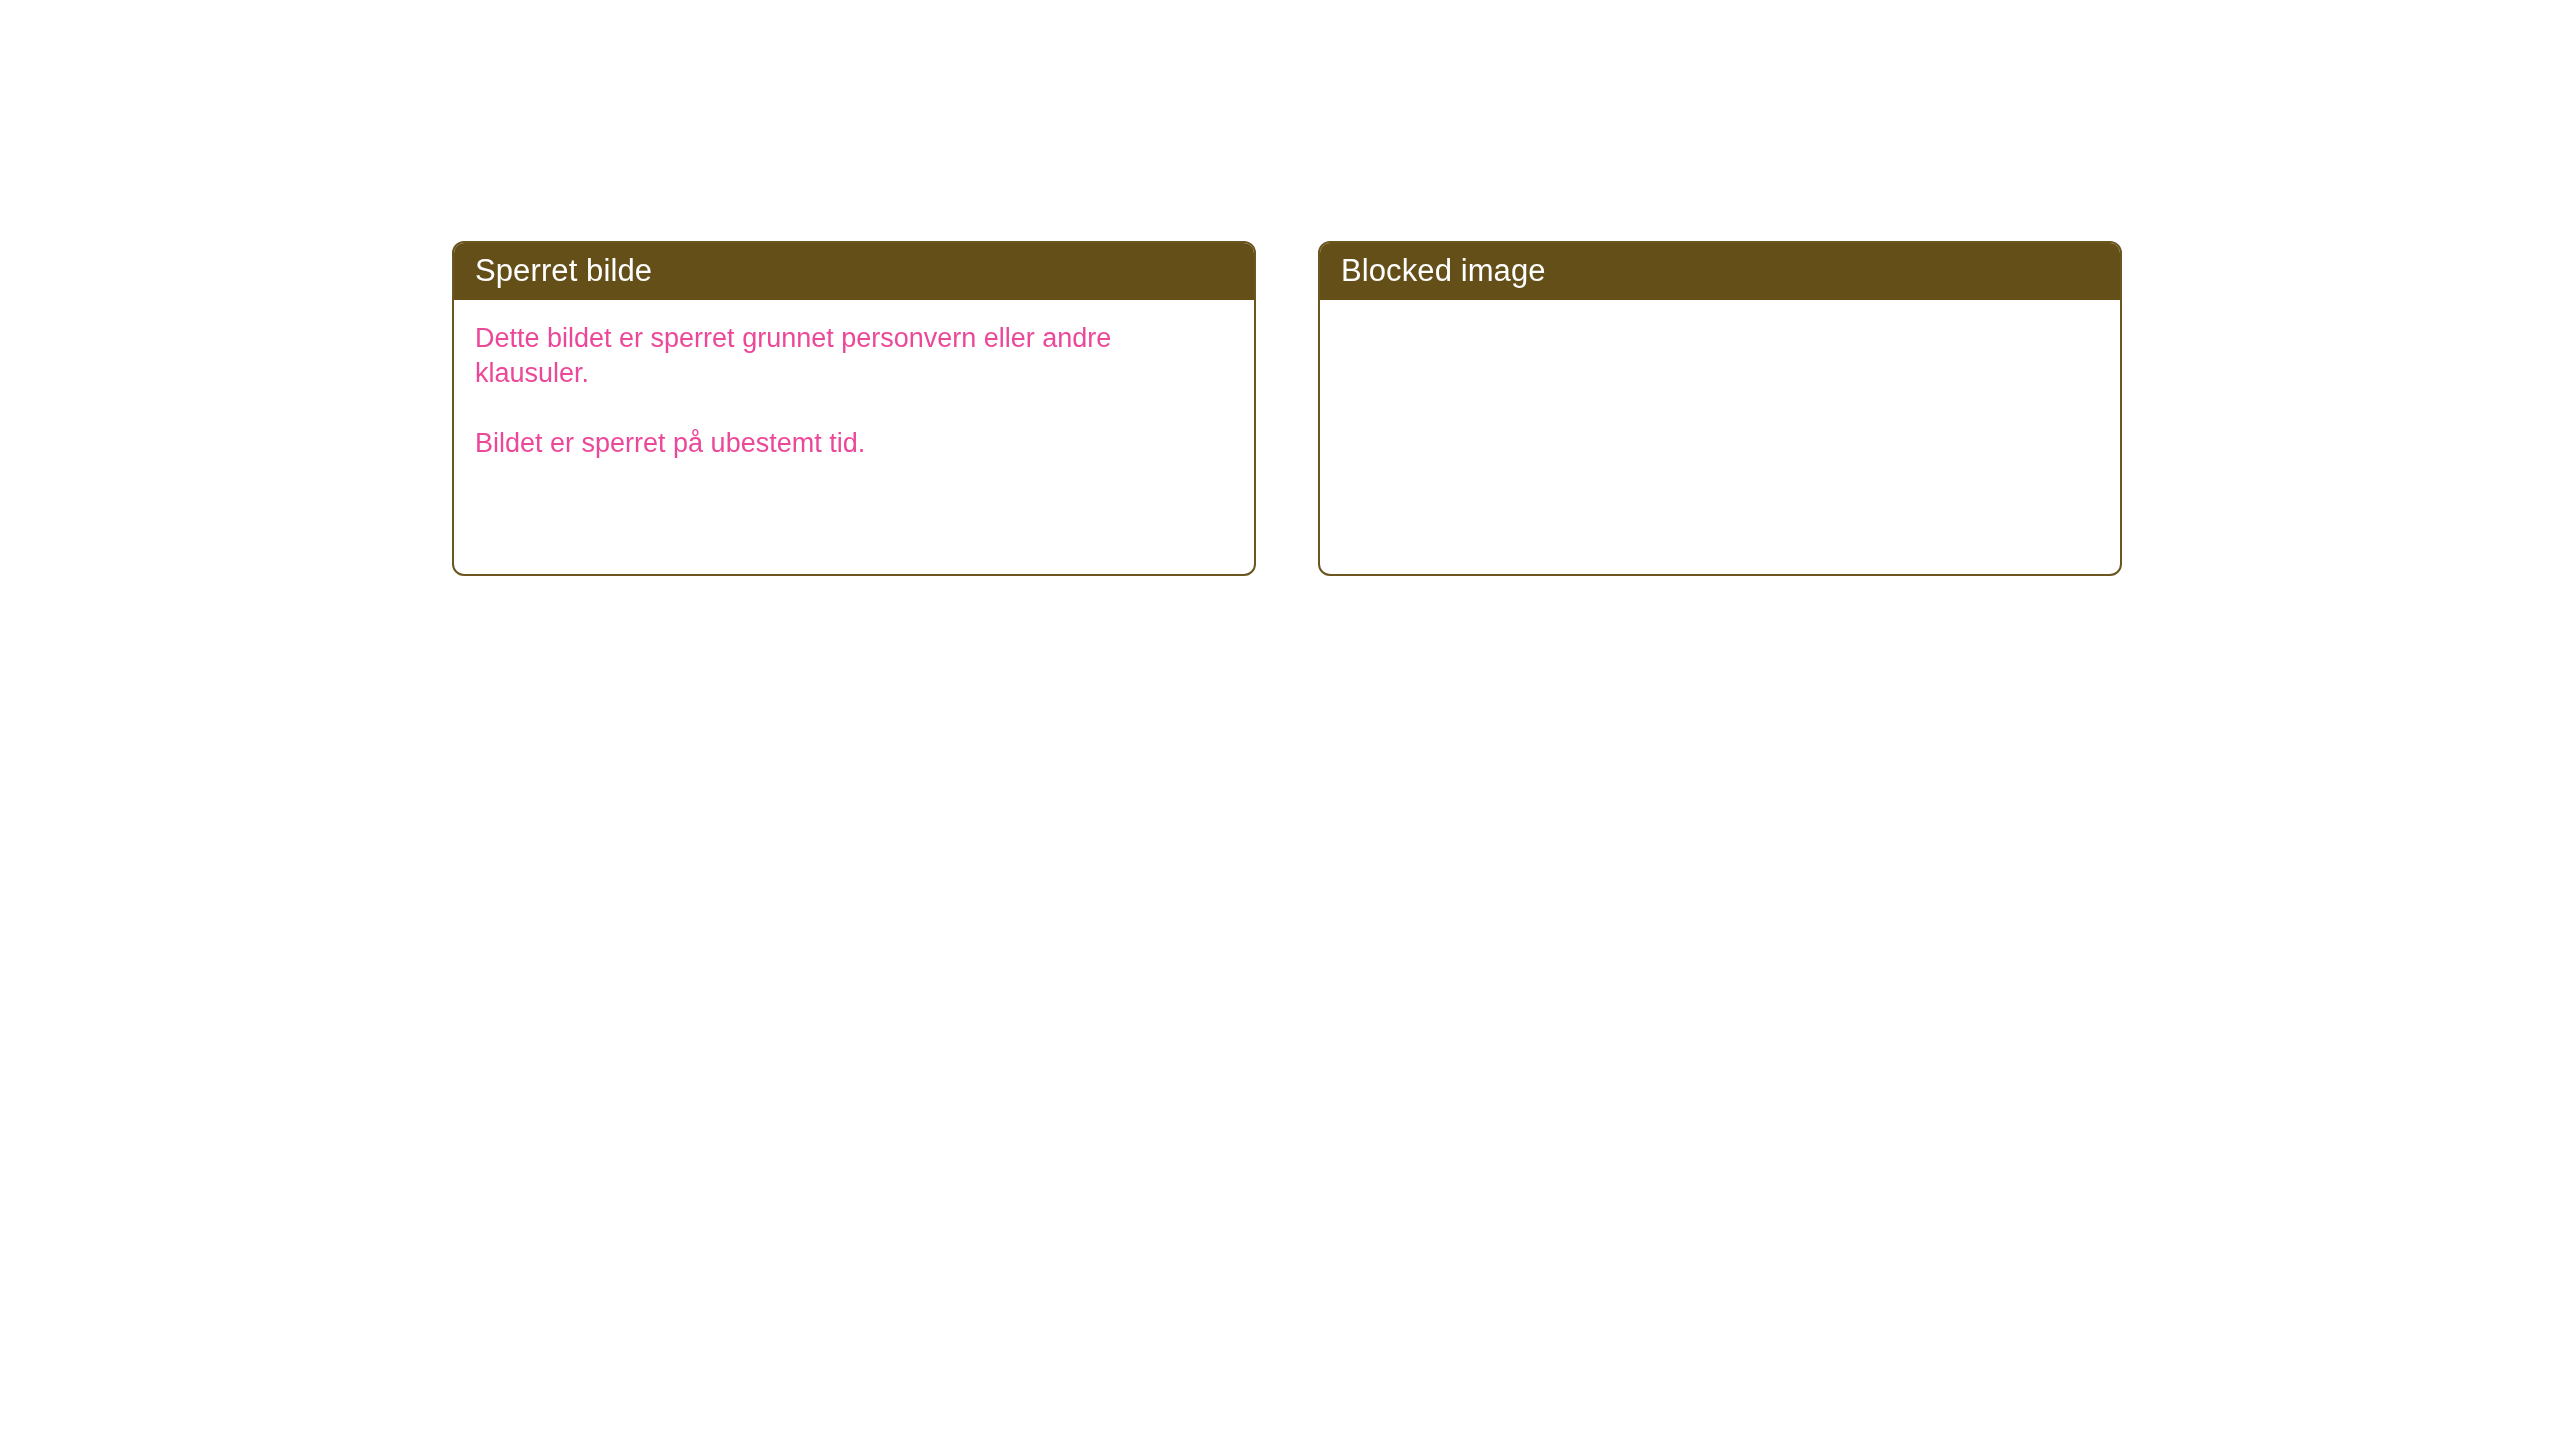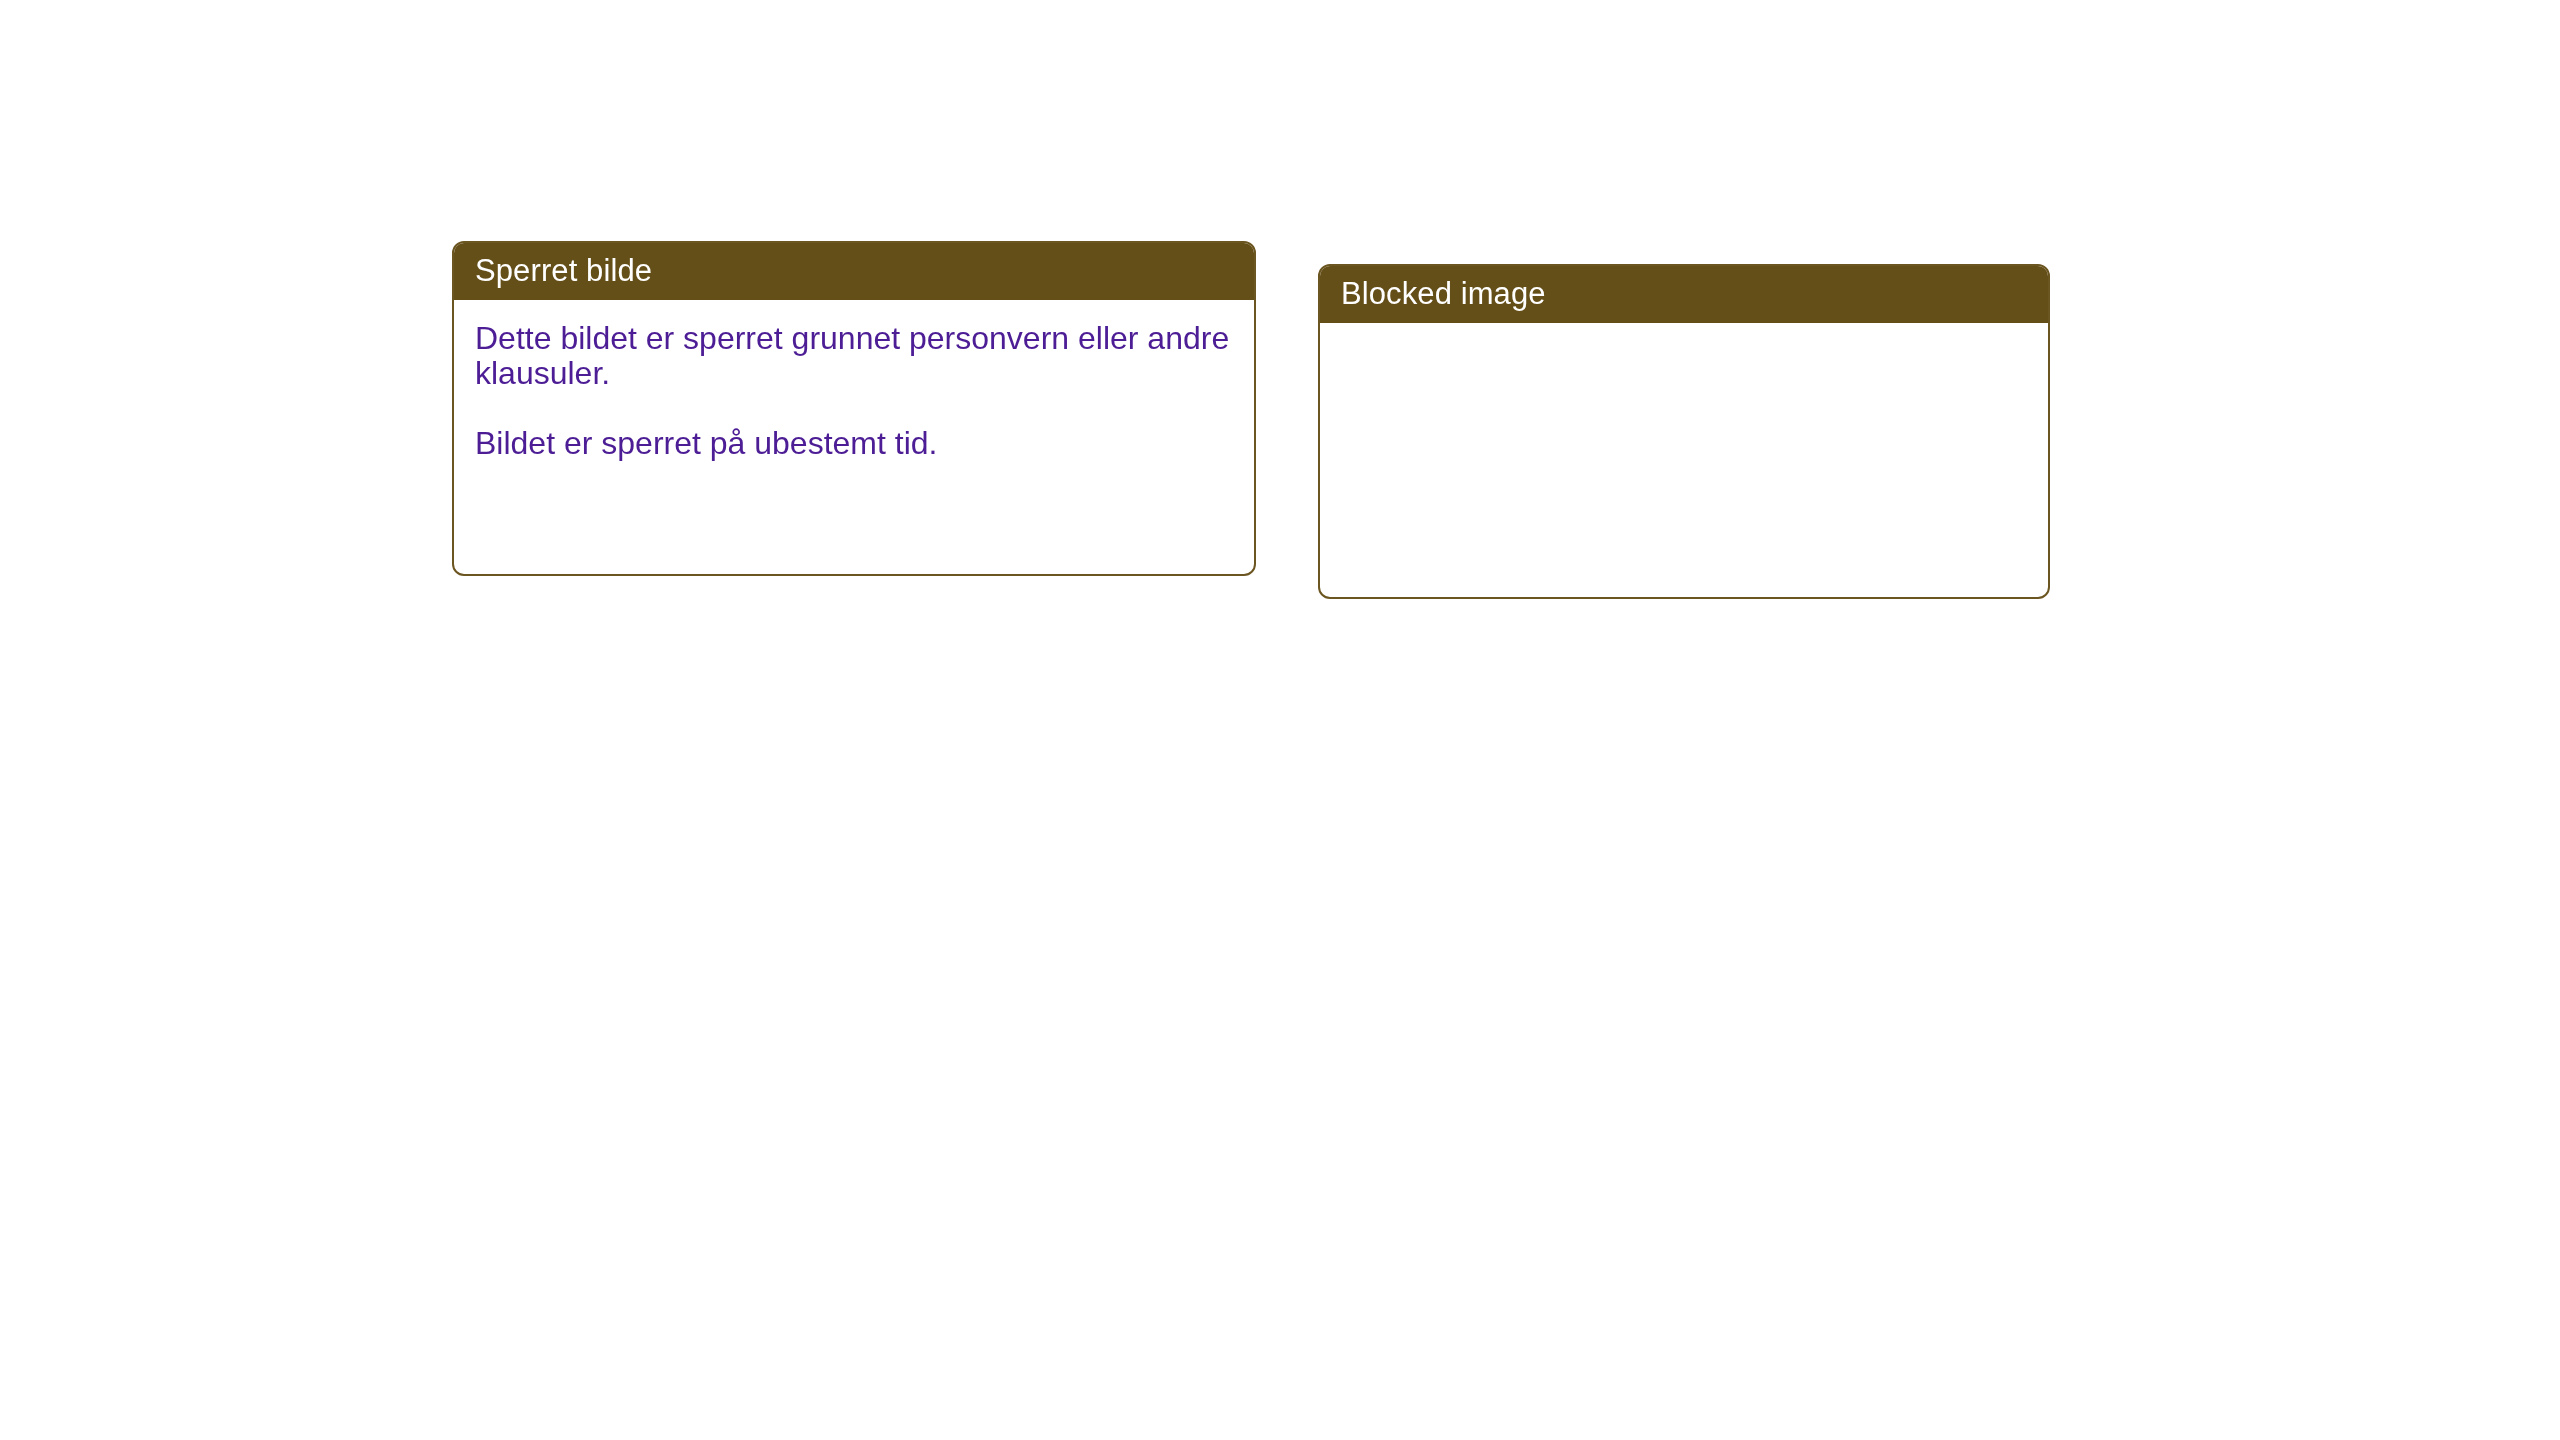--- a/index.html
+++ b/index.html
@@ -39,23 +39,22 @@
   .notice-panel.panel-no {
     left: 452px;
     top: 241px;
     width: 804px;
     height: 335px;
   }
 
   .notice-panel.panel-en {
     left: 1318px;
     top: 241px;
-    width: 732px;
+    width: 804px;
     height: 335px;
-    margin-top: 23px;
   }
 
   .notice-header {
     box-sizing: border-box;
     height: 59px;
     background: #654f18;
     
     margin: -2px -2px 0 -2px;
     border-top-left-radius: 12px;
     border-top-right-radius: 12px;
@@ -72,22 +71,22 @@
     letter-spacing: 0.1px;
     white-space: nowrap;
   }
 
   .notice-body {
     box-sizing: border-box;
     padding: 21px 24px 0 21px;
   }
 
   .notice-paragraph {
-    color: #4c1d95;
-    font-size: 32px;
+    color: #ec4899;
+    font-size: 27px;
     line-height: 35px;
     font-weight: 400;
     margin: 0;
   }
 
   .notice-paragraph + .notice-paragraph {
     margin-top: 35px;
   }
 </style>
 </head>

